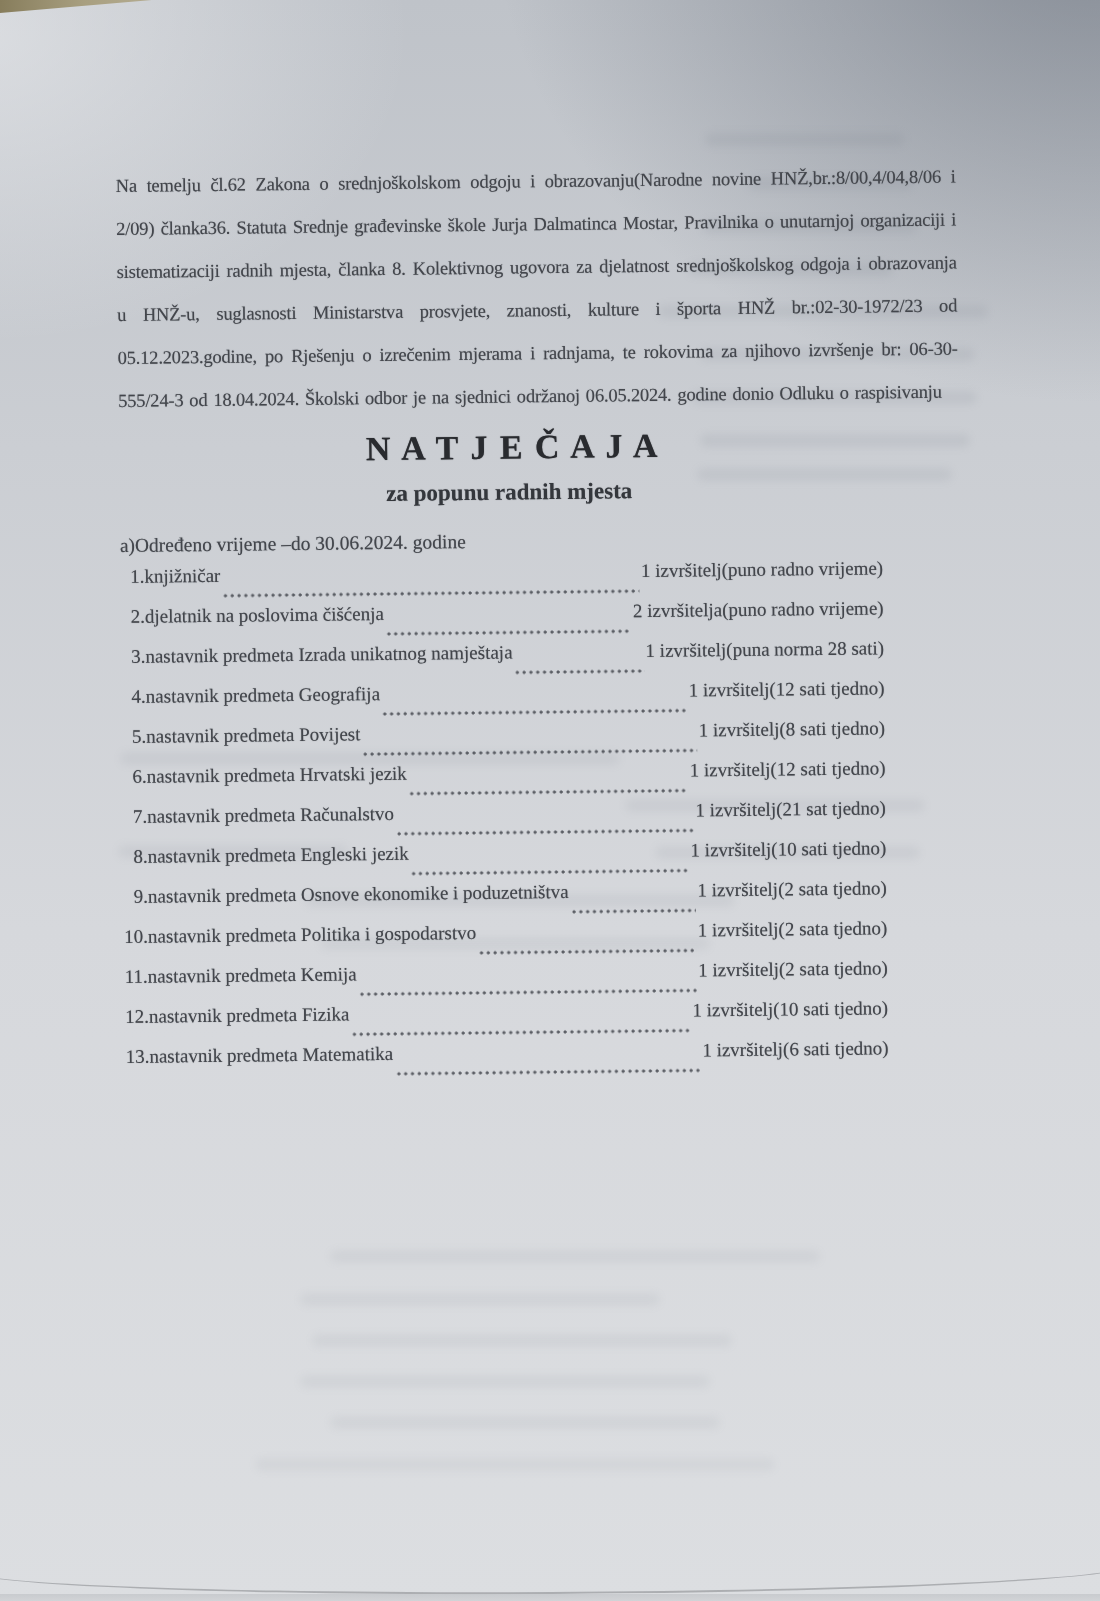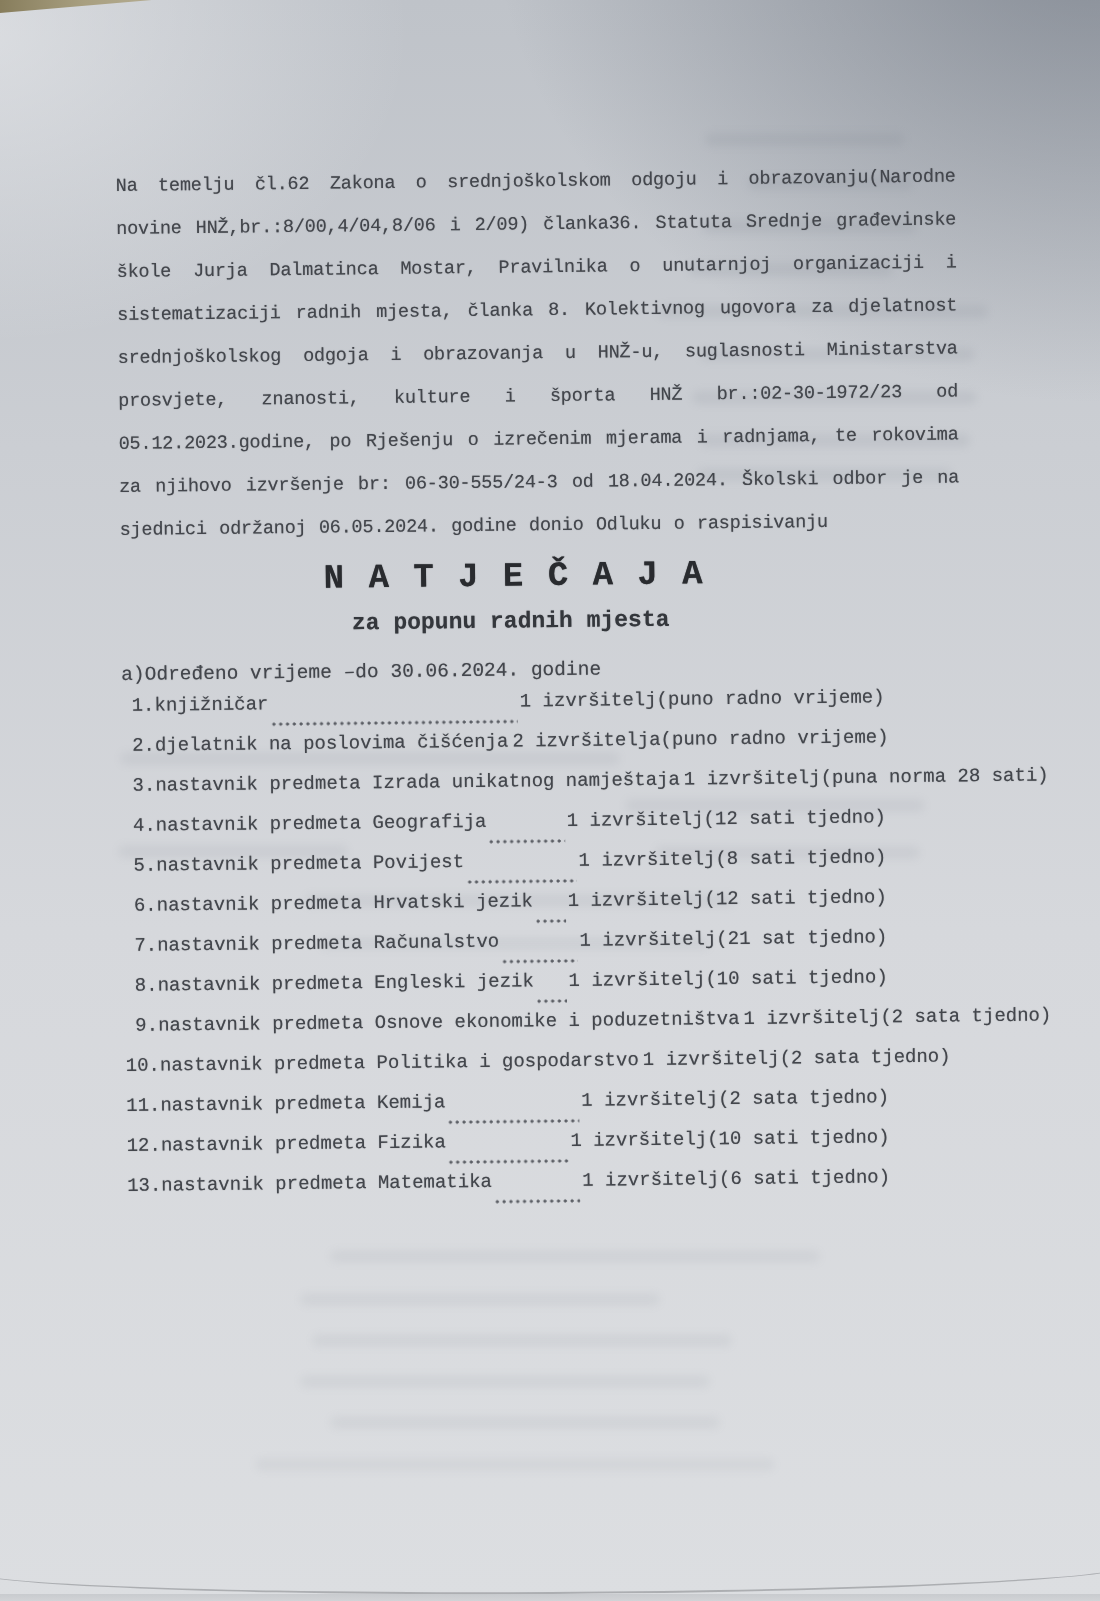--- a/index.html
+++ b/index.html
@@ -1,18 +1,18 @@
 <!DOCTYPE html>
 <html><head>
 <meta charset="utf-8">
 <style>
   html,body { margin:0; padding:0; background:#888; }
   .page {
     position:relative; width:1100px; height:1601px; overflow:hidden;
-    font-family:Liberation Mono, monospace;
+    font-family:Liberation Serif, serif;
     background:
       radial-gradient(ellipse 950px 780px at 100% -6%, rgba(82,90,103,.55), rgba(82,90,103,0) 64%),
       radial-gradient(ellipse 720px 520px at -2% 2%, rgba(240,241,243,.55), rgba(240,241,243,0) 60%),
       linear-gradient(180deg,#bfc3c9 0%,#cbced3 28%,#d6d8dc 58%,#dcdee1 100%);
   }
   .table-corner {
     position:absolute; top:0; left:0; width:152px; height:13px;
     background:linear-gradient(90deg,#877d5c,#a89f80 55%,#b3ab90);
     clip-path:polygon(0 0,100% 0,0 100%);
   }

